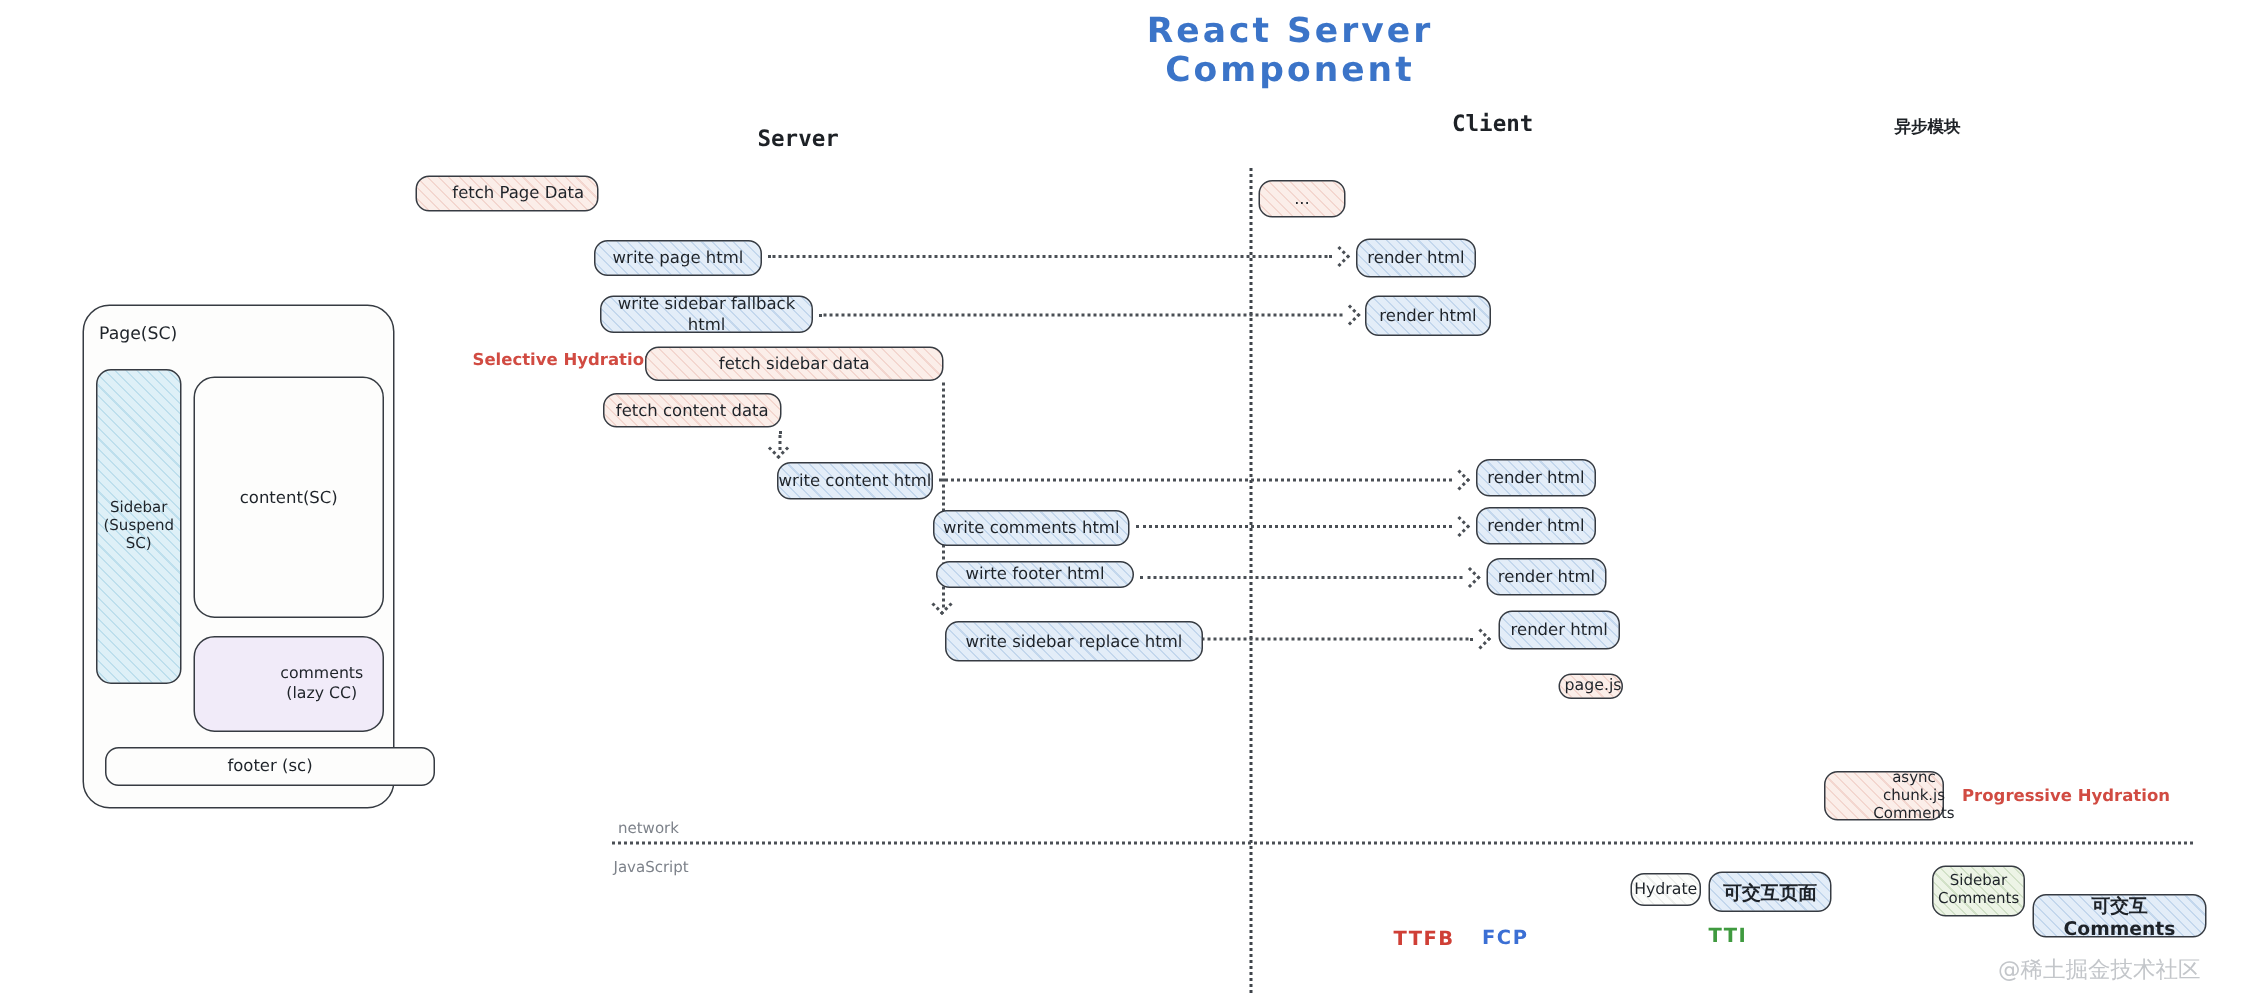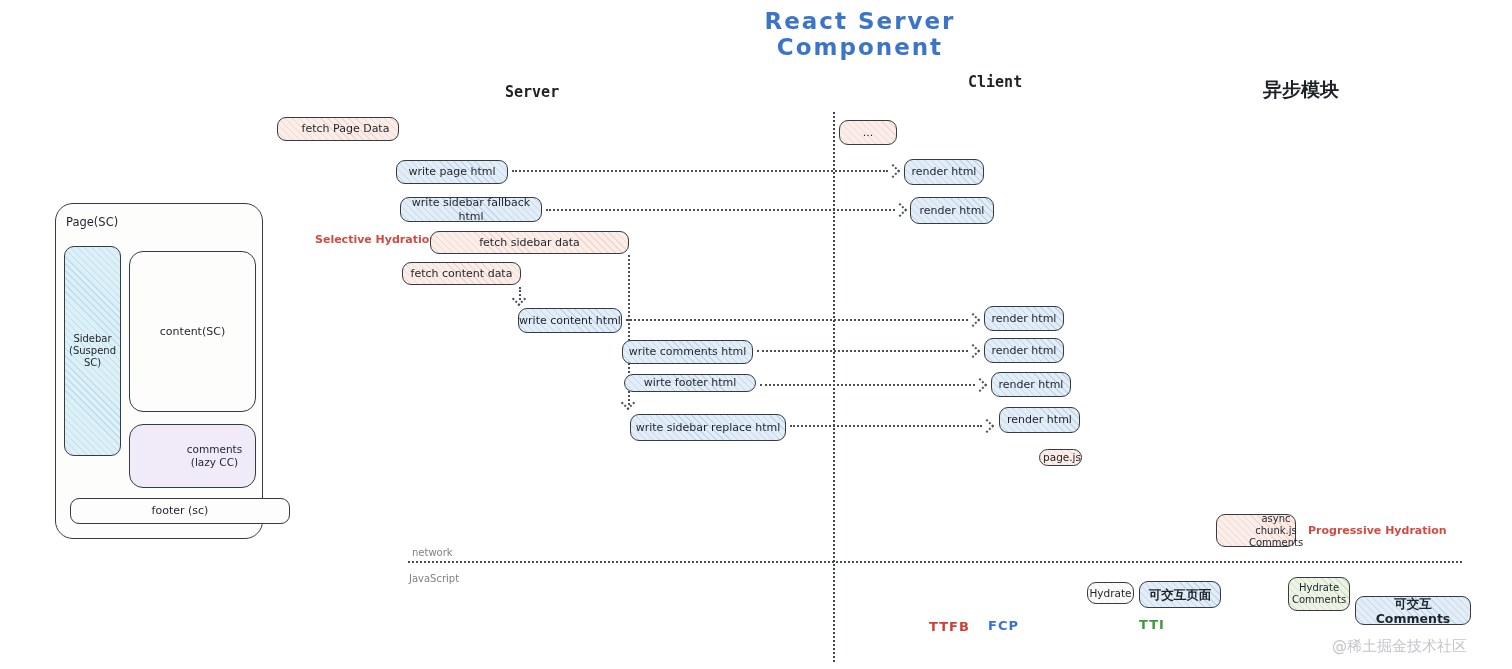--- a/index.html
+++ b/index.html
@@ -76,21 +76,21 @@
 </style>
 </head>
 <body>
 
 <div class="stage">
 
   <div class="title">React Server Component</div>
 
   <div class="lane-header" style="left:505px;top:83px;">Server</div>
   <div class="lane-header" style="left:968px;top:73px;">Client</div>
-  <div class="lane-header" style="left:1263px;top:77px;font-family:'DejaVu Sans',sans-serif;font-size:19px;">异步模块</div>
+  <div class="lane-header" style="left:1263px;top:77px;font-family:'DejaVu Sans',sans-serif;font-size:11px;">异步模块</div>
 
   <div class="dash-v" style="left:833px;top:112px;height:550px;"></div>
 
   <div class="dot-h" style="left:408px;top:561px;width:1054px;"></div>
   <div class="small-label" style="left:412px;top:547px;">network</div>
   <div class="small-label" style="left:409px;top:573px;">JavaScript</div>
 
   <div class="box plainwhite" style="left:55px;top:203px;width:208px;height:336px;border-radius:18px;justify-content:flex-start;align-items:flex-start;"></div>
   <div class="abs" style="left:66px;top:215px;font-size:11.5px;color:#1e2329;z-index:4;">Page(SC)</div>
 
@@ -137,21 +137,21 @@
   </div>
 
   <div class="box blue" style="left:622px;top:340px;width:131px;height:24px;">
     <span>write comments html</span>
   </div>
 
   <div class="box blue" style="left:624px;top:374px;width:132px;height:18px;">
     <span>wirte footer html</span>
   </div>
 
-  <div class="box blue" style="left:630px;top:414px;width:156px;height:27px;">
+  <div class="box blue" style="left:630px;top:414px;width:172px;height:27px;">
     <span>write sidebar replace html</span>
   </div>
 
   <div class="box pink" style="left:839px;top:120px;width:58px;height:25px;">
     <span>...</span>
   </div>
 
   <div class="box blue" style="left:904px;top:159px;width:80px;height:26px;">
     <span>render html</span>
   </div>
@@ -181,21 +181,21 @@
   <div class="box blue" style="left:1139px;top:581px;width:82px;height:27px;font-size:12.5px;font-weight:600;">
     <span>可交互页面</span>
   </div>
 
   <div class="box pink" style="left:1216px;top:514px;width:80px;height:33px;font-size:10px;padding-left:40px;">
     <span class="wrap80">async chunk.js Comments</span>
   </div>
   <div class="red-note" style="left:1308px;top:524px;">Progressive Hydration</div>
 
   <div class="box green" style="left:1288px;top:577px;width:62px;height:34px;font-size:10px;">
-    <span class="wrap50">Hydrate Comments</span>
+    <span class="wrap50">Sidebar Comments</span>
   </div>
   <div class="box blue" style="left:1355px;top:580px;width:116px;height:29px;font-size:12.5px;font-weight:600;margin-top:16px;">
     <span>可交互 Comments</span>
   </div>
 
   <div class="metric" style="left:929px;top:619px;color:#cf3f36;">TTFB</div>
   <div class="metric" style="left:988px;top:618px;color:#3b6fd4;">FCP</div>
   <div class="metric" style="left:1139px;top:617px;color:#3f9a3f;">TTI</div>
 
   <div class="watermark" style="left:1332px;top:637px;">@稀土掘金技术社区</div>

